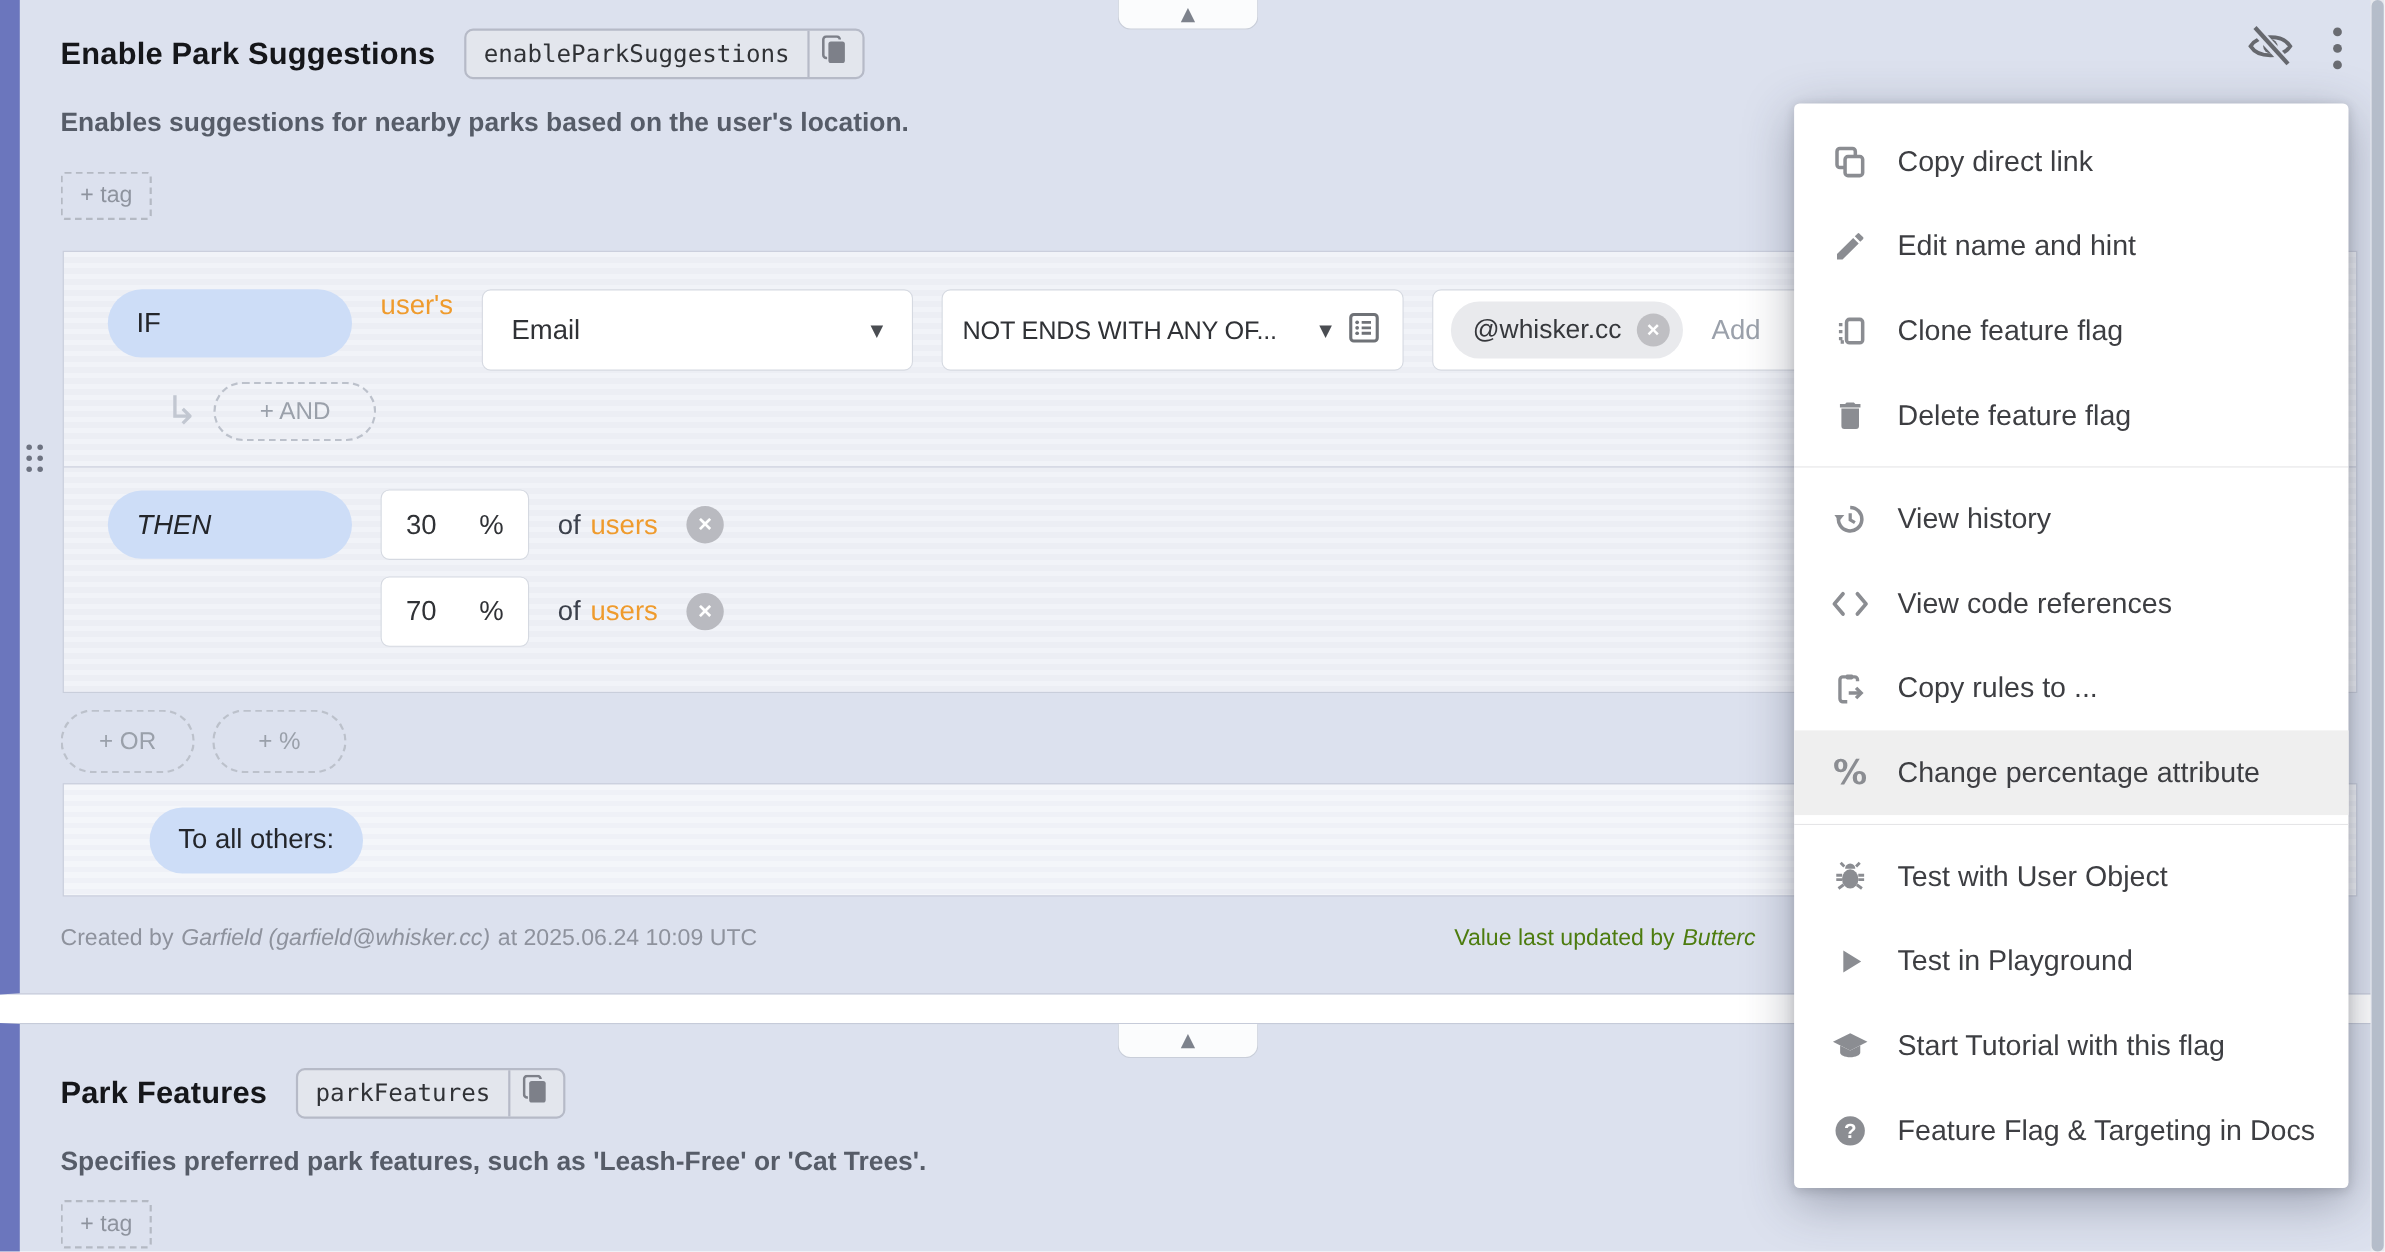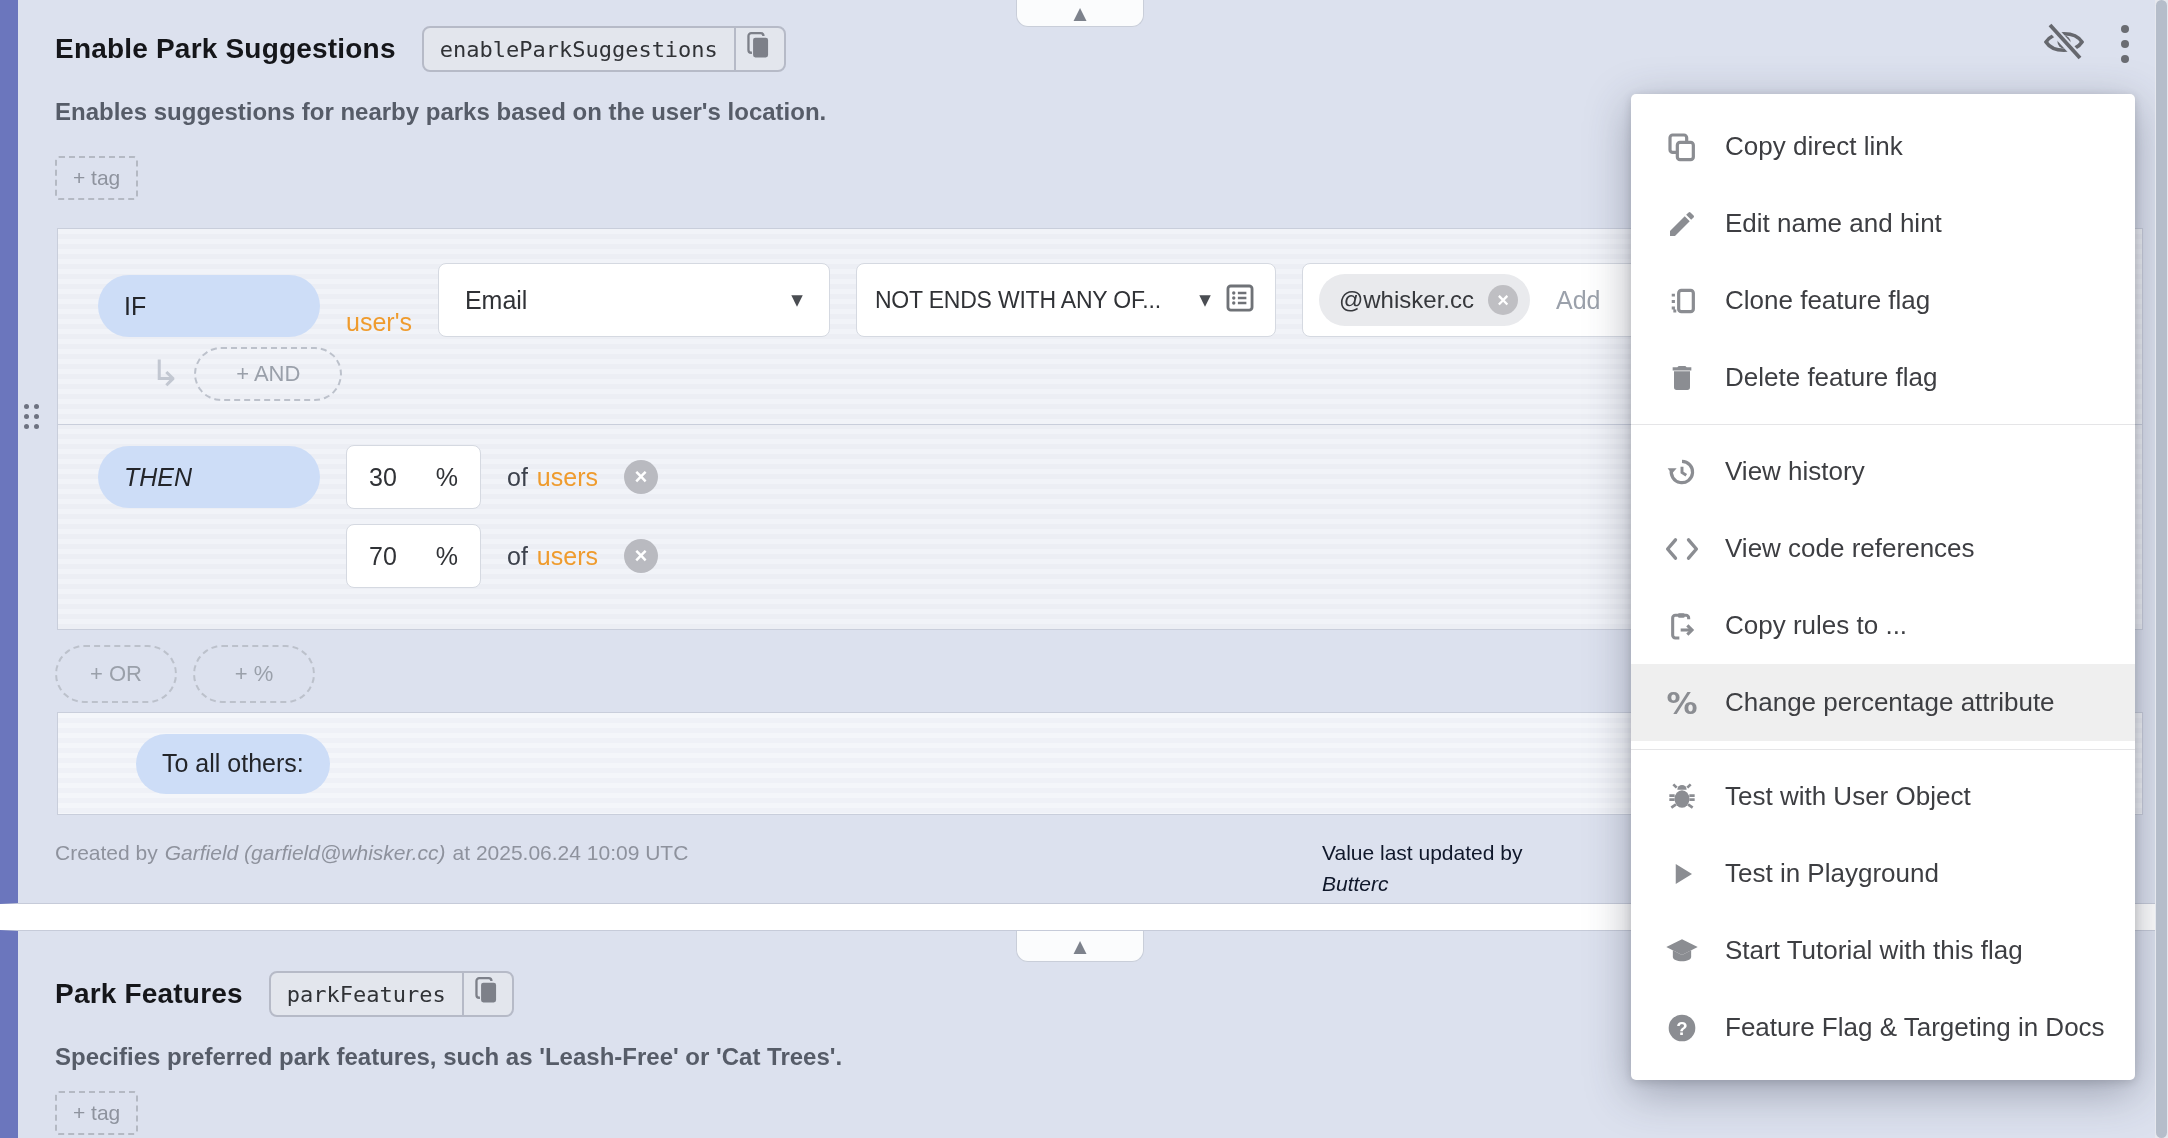--- a/index.html
+++ b/index.html
@@ -23,21 +23,21 @@
   .key-badge .copy-btn{padding:0 11px;display:flex;align-items:center;cursor:pointer;}
 
   .flag-desc{position:absolute;font-size:24px;color:#565c68;font-weight:bold;}
   .tag-btn{position:absolute;border:2px dashed #b4b9c3;border-radius:4px;padding:8px 16px;font-size:21px;color:#8e939e;cursor:pointer;}
 
   
   .rule-box{position:absolute;left:57px;top:228px;width:2086px;height:402px;border:1px solid #c9cedb;box-sizing:border-box;
             background:repeating-linear-gradient(to bottom,#f1f3f8 0 5px,#eceef4 5px 10px);}
   .rule-divider{position:absolute;left:0;right:0;top:195px;border-top:1px solid #c9cedb;}
 
-  .if-row{position:absolute;left:40px;top:34px;width:2006px;display:flex;align-items:flex-end;gap:26px;}
+  .if-row{position:absolute;left:40px;top:34px;width:2006px;display:flex;align-items:flex-start;gap:26px;}
   .pill-blue{background:#cdddf7;border-radius:32px;height:62px;display:flex;align-items:center;
              padding:0 26px;font-size:25px;color:#23252a;box-sizing:border-box;}
   .pill-if{width:222px;}
   .orange{color:#ef9b2d;}
   .subject{font-size:25px;}
   .select{background:#fff;border:1px solid #d5d9e1;border-radius:8px;height:74px;display:flex;align-items:center;
           justify-content:space-between;box-sizing:border-box;cursor:pointer;}
   .sel-attr{width:392px;padding:0 26px;}
   .sel-attr .sel-label{font-size:25px;color:#303236;}
   .sel-op{width:420px;padding:0 18px;}
@@ -71,21 +71,21 @@
   .drag-handle i{width:5px;height:5px;border-radius:50%;background:#6d7280;}
 
   .btns-row{position:absolute;left:55px;top:645px;display:flex;gap:16px;}
   .btns-row .dashed-pill{padding:14px 0;width:118px;text-align:center;}
 
   .default-box{position:absolute;left:57px;top:712px;width:2086px;height:103px;border:1px solid #c9cedb;box-sizing:border-box;
                background:repeating-linear-gradient(to bottom,#f4f6fa 0 5px,#eff1f7 5px 10px);display:flex;align-items:center;}
   .default-box .pill-blue{margin-left:38px;height:60px;border-radius:30px;}
 
   .footer-left{position:absolute;left:55px;top:841px;display:flex;gap:7px;font-size:21px;color:#8e929d;white-space:nowrap;}
-  .footer-right{position:absolute;left:1322px;top:841px;display:flex;gap:7px;font-size:21px;color:#0f172a;white-space:nowrap;flex-direction:column;}
+  .footer-right{position:absolute;left:1322px;top:841px;display:flex;gap:7px;font-size:21px;color:#4d7c0f;white-space:nowrap;}
   .it{font-style:italic;}
 
   
   .watch-btn{position:absolute;left:2040px;top:22px;width:48px;height:44px;display:flex;align-items:center;justify-content:center;cursor:pointer;}
   .kebab-btn{position:absolute;left:2104px;top:20px;width:42px;height:48px;display:flex;flex-direction:column;
              align-items:center;justify-content:center;gap:7px;cursor:pointer;}
   .kebab-btn i{width:8px;height:8px;border-radius:50%;background:#6a6c72;}
 
   
   .menu{position:absolute;left:1631px;top:94px;width:504px;background:#fff;border-radius:5px;z-index:50;

